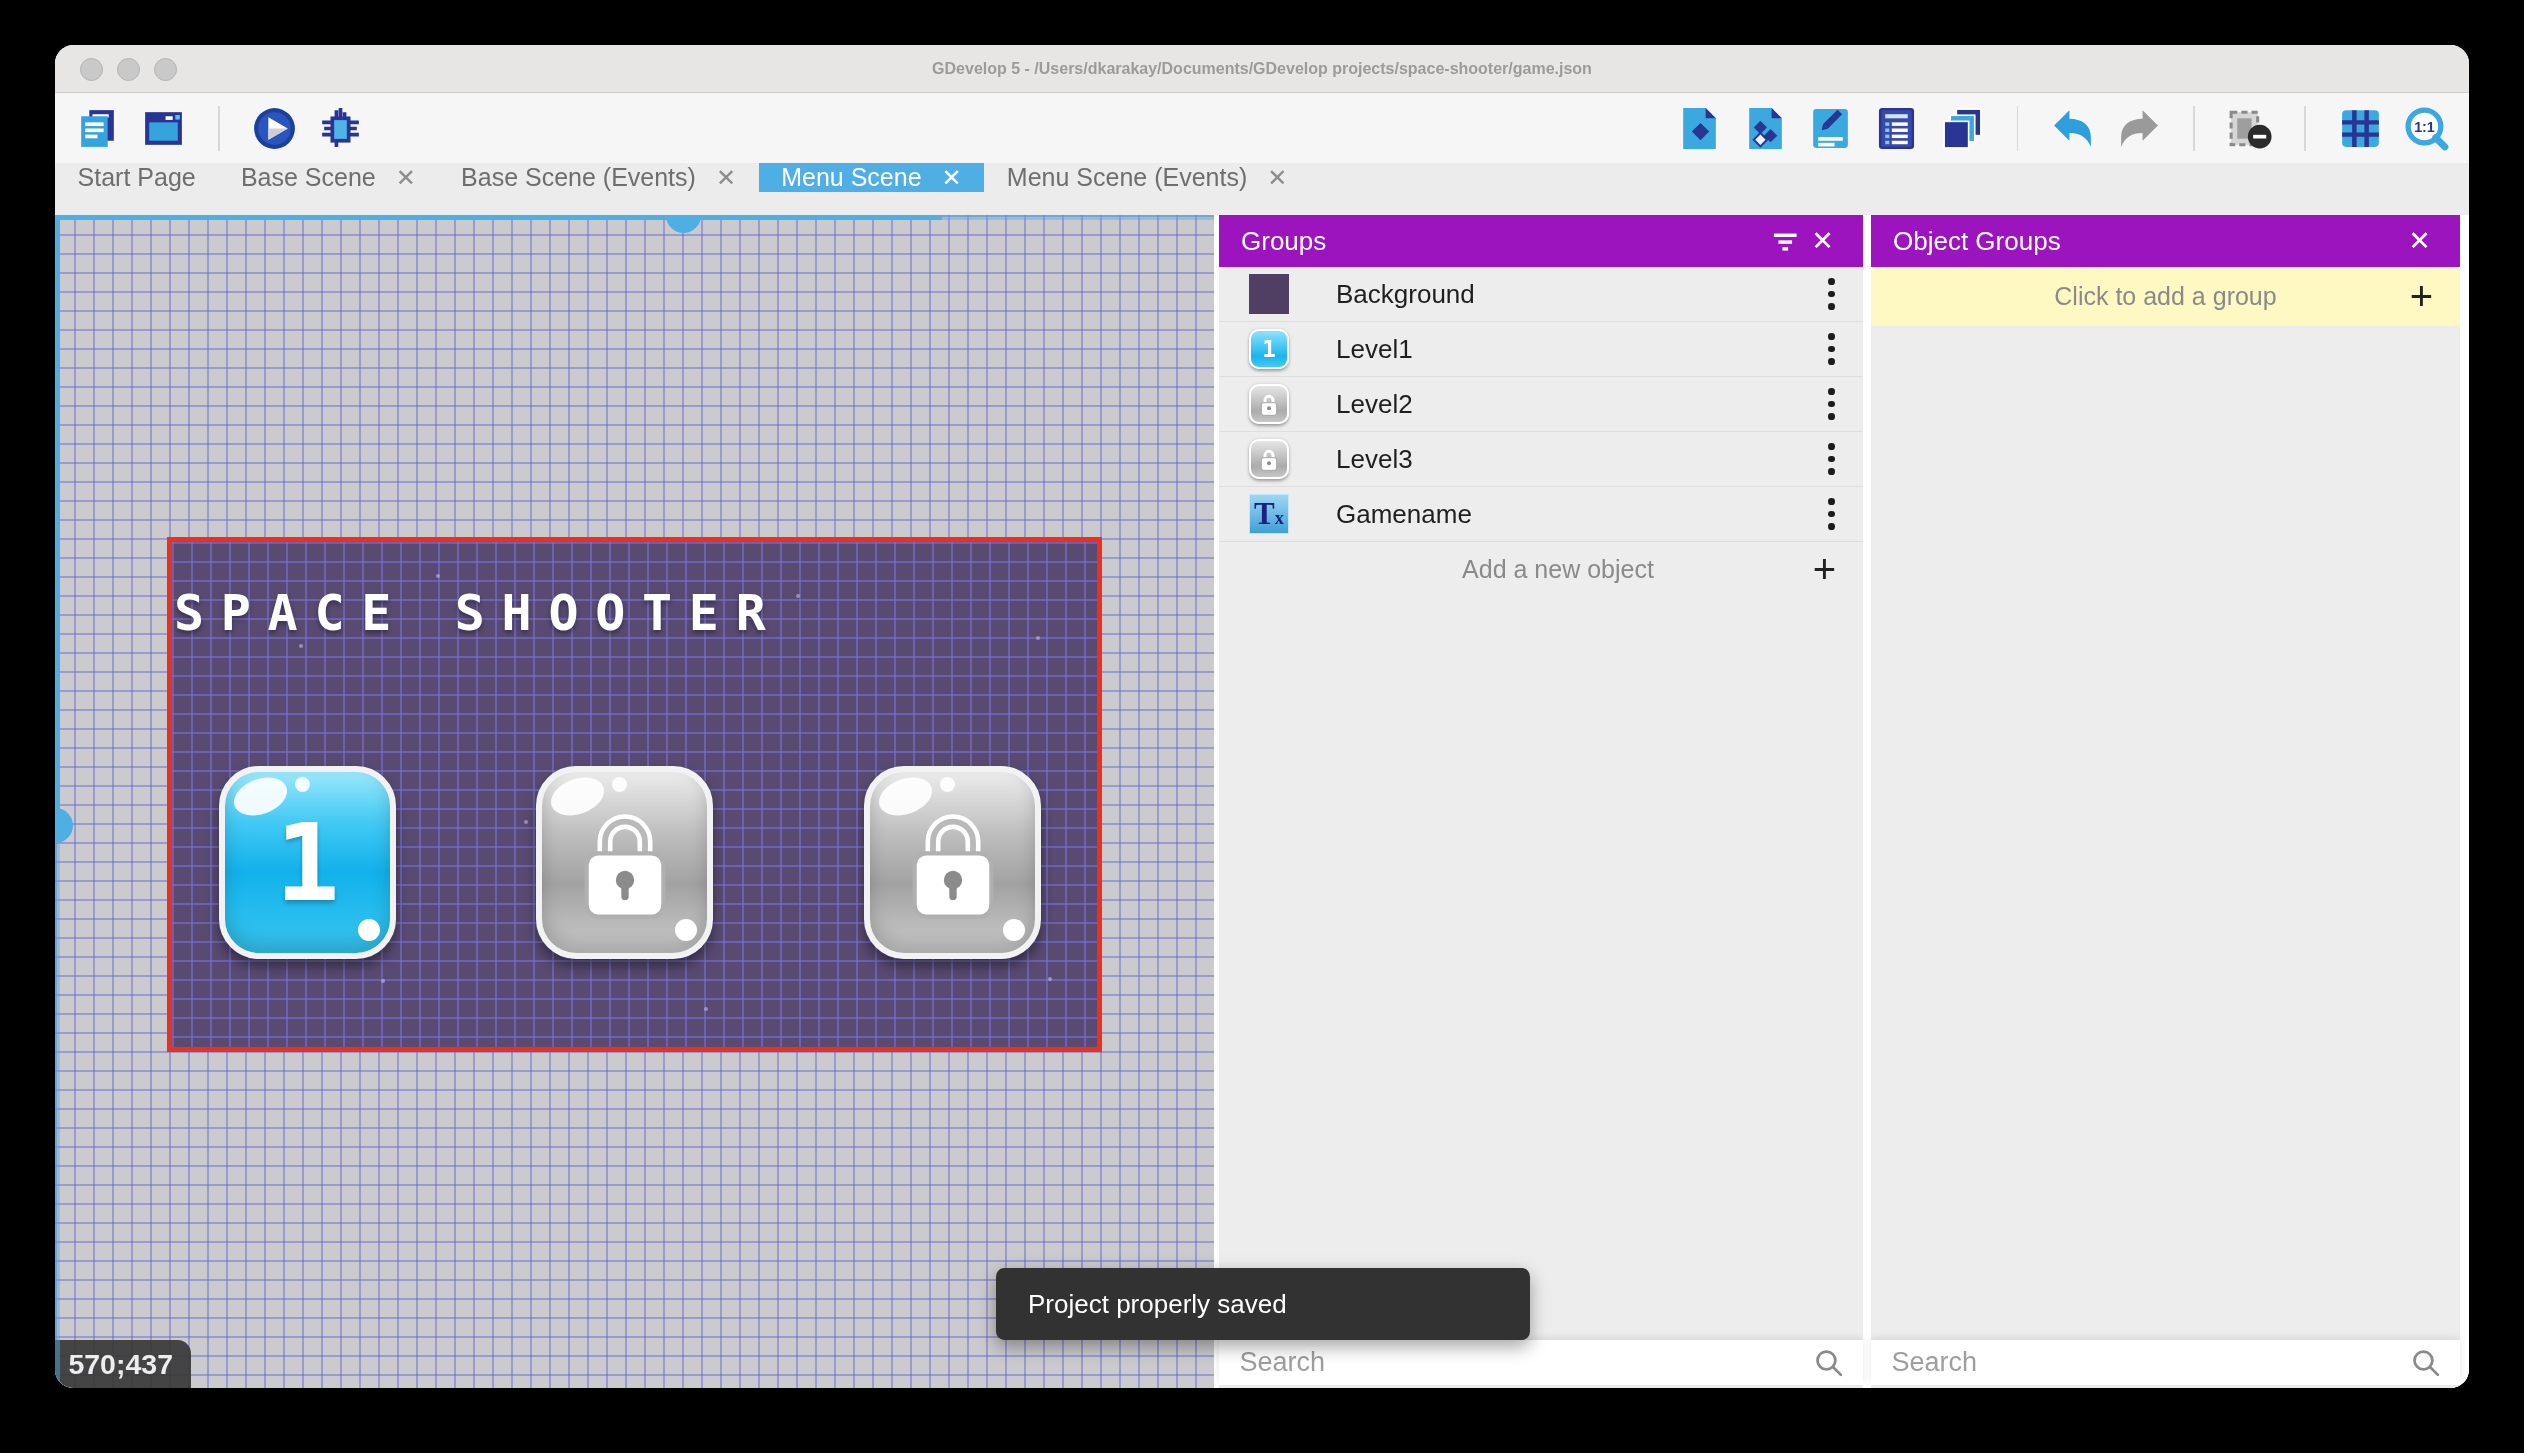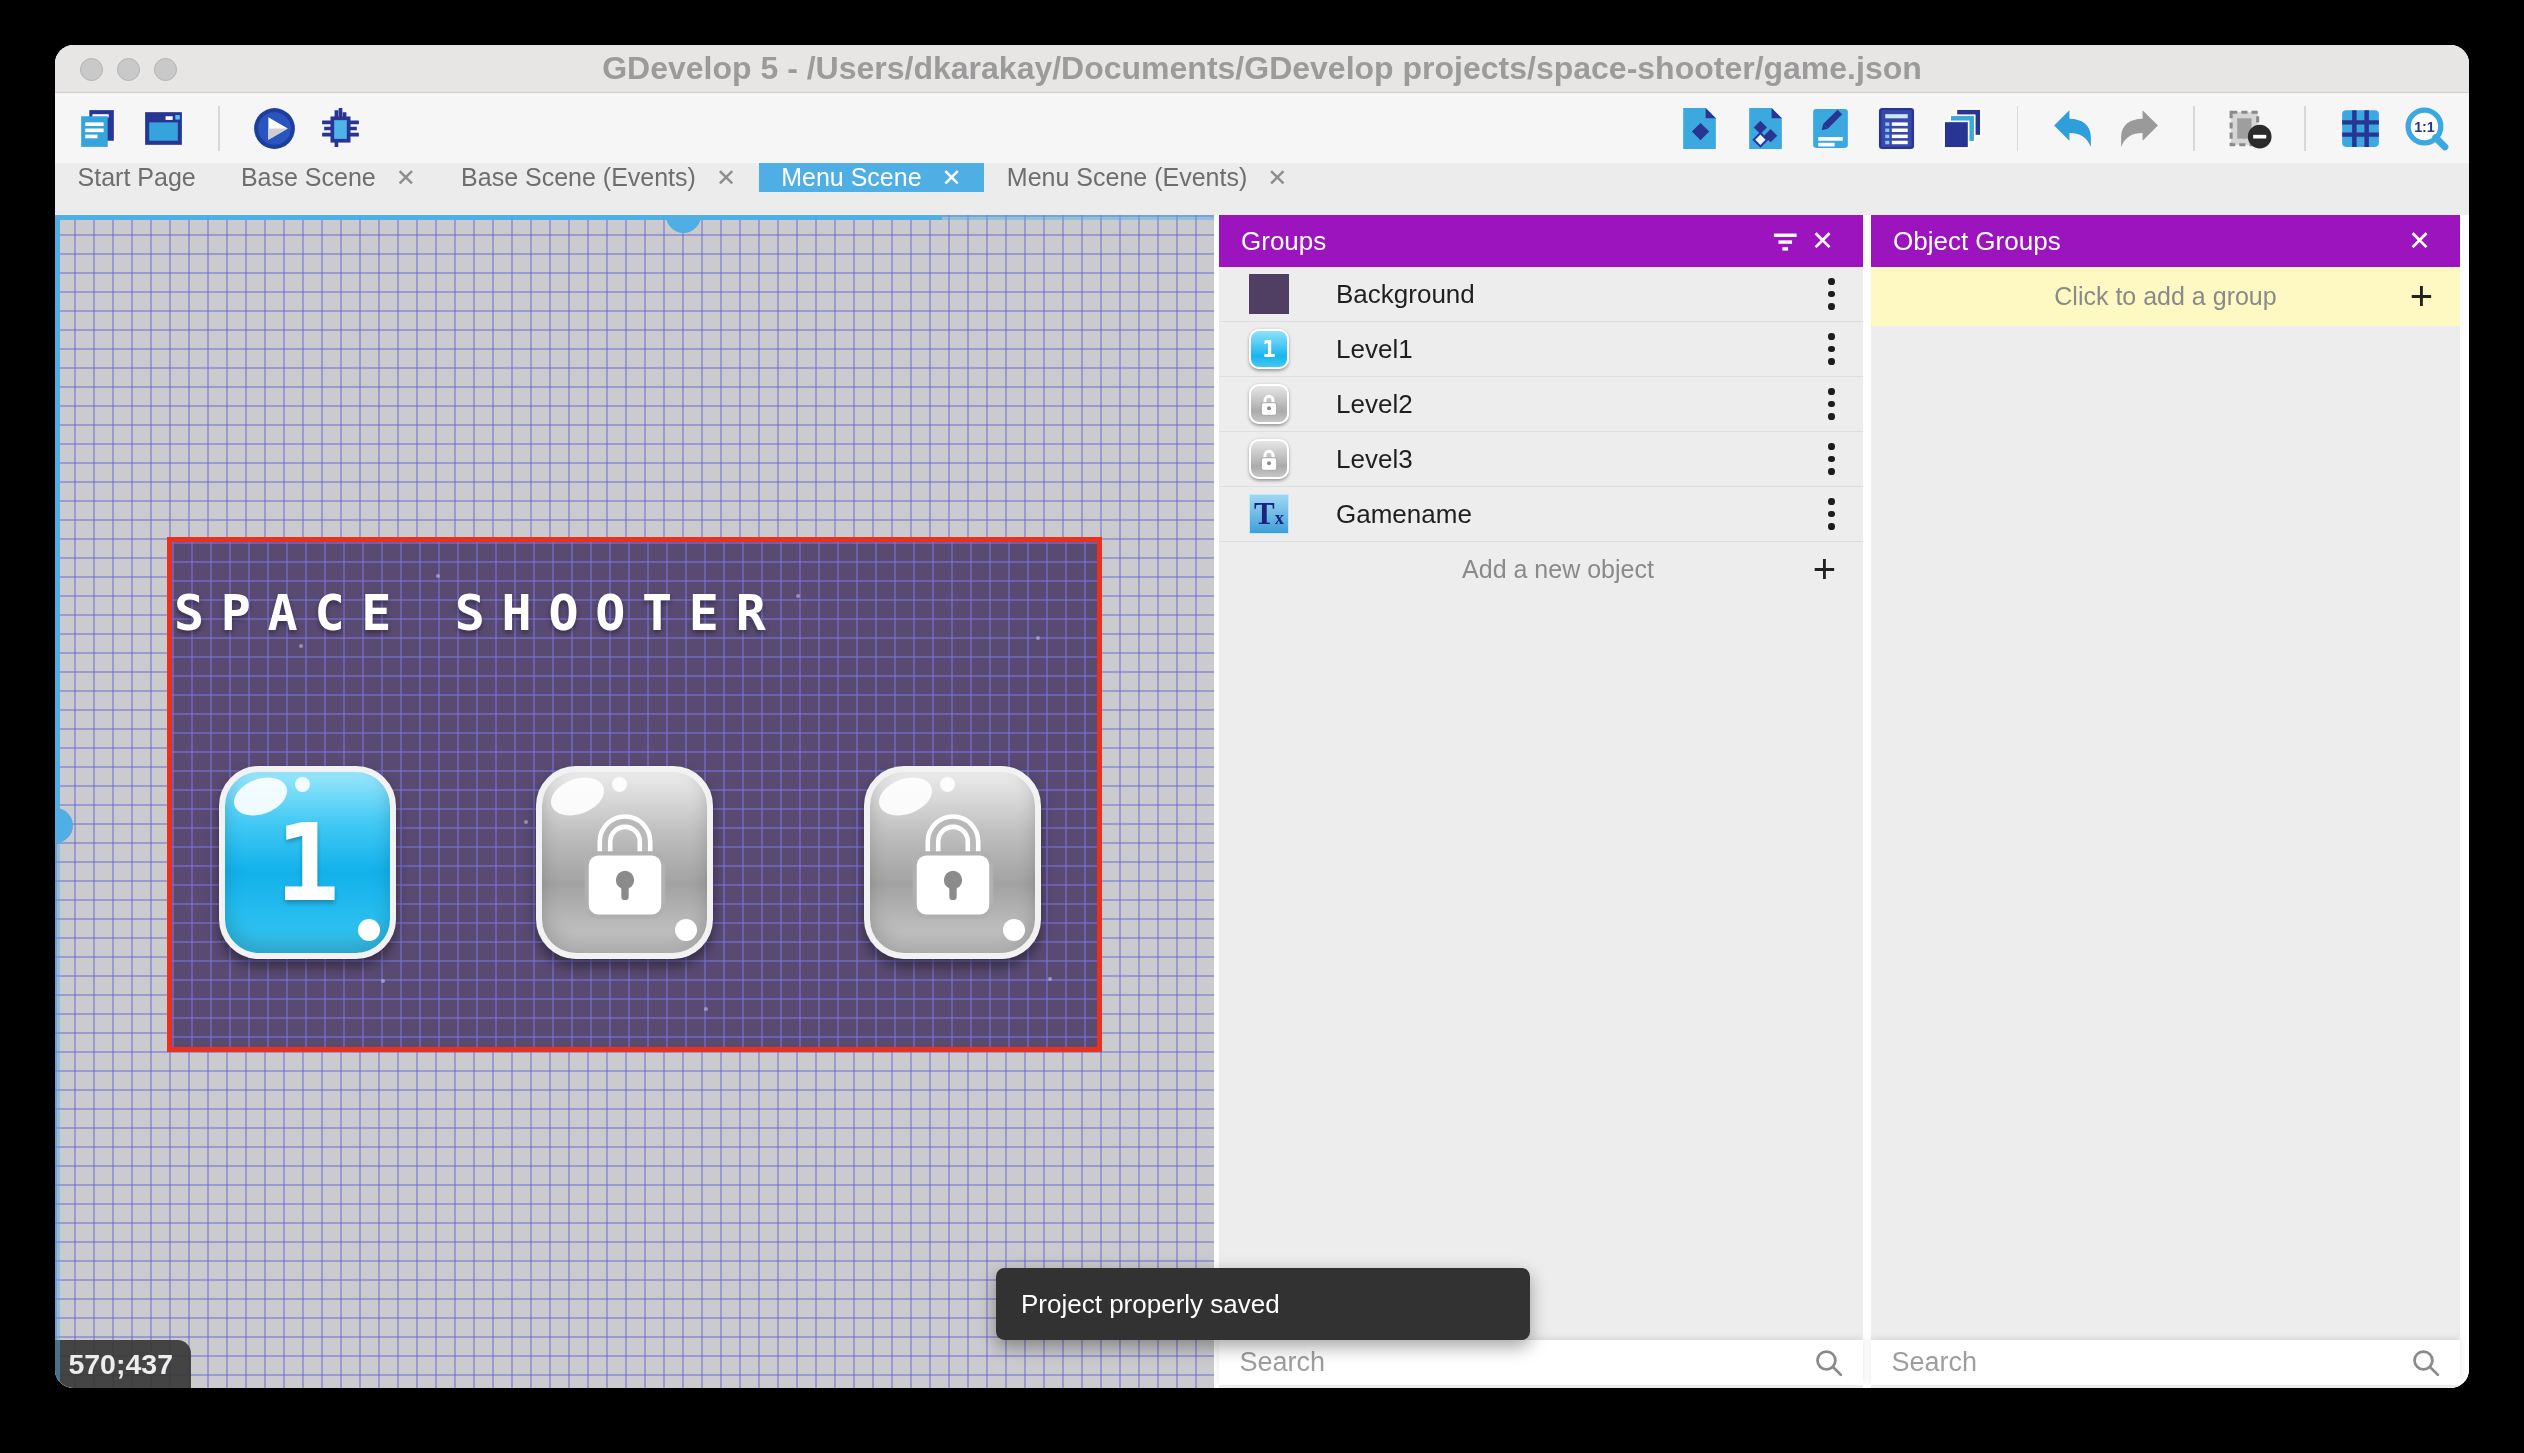--- a/index.html
+++ b/index.html
@@ -6,21 +6,21 @@
   body{width:2525px;height:1453px;position:relative;overflow:hidden;
        font-family:"Liberation Sans",sans-serif;}
   .window{position:absolute;left:55px;top:45px;width:2414px;height:1343px;
           background:#ffffff;border-radius:18.4px;overflow:hidden;
           box-shadow:0 33px 100px rgba(0,0,0,.65);}
   
   .titlebar{height:47px;background:#e7e6e4;border-bottom:1.7px solid #cfcecd;
             display:flex;align-items:center;justify-content:center;position:relative;}
   .traffic{position:absolute;left:25px;top:12.6px;display:flex;gap:14.2px;}
   .traffic span{width:21px;height:21px;border-radius:50%;background:#c9c9c9;border:0.8px solid #b3b3b3;}
-  .title-text{color:#9b9b9b;font-size:32px;font-weight:700;}
+  .title-text{color:#9b9b9b;font-size:16px;font-weight:700;}
   
   .toolbar{height:70px;background:#f6f6f6;display:flex;align-items:center;padding:0 18.4px;}
   .tb-group{display:flex;align-items:center;gap:16.7px;}
   .tb-sep{width:1.7px;height:45px;background:#d8d8d8;margin:0 13.4px;}
   .tb-icon{width:49px;height:49px;cursor:pointer;}
   .tb-icon svg{width:100%;height:100%;}
   .tb-right{margin-left:auto;}
   
   .tabbar{height:53px;background:#ececec;display:flex;align-items:flex-start;}
   .tab{display:flex;align-items:center;padding:0 22.6px;gap:20px;color:#6e6e6e;
@@ -106,21 +106,21 @@
     color:#8a8a8a;font-size:25px;cursor:pointer;background:#fef9c3;}
   .panel-search{position:absolute;left:0;right:0;bottom:3.3px;height:45px;background:#fff;
     box-shadow:0 -2.5px 6.7px rgba(0,0,0,.10);display:flex;align-items:center;padding:0 18.4px;z-index:4;}
   .panel-search input{flex:1;border:none;outline:none;background:transparent;
     font-size:27px;color:#444;font-family:"Liberation Sans",sans-serif;}
   .panel-search input::placeholder{color:#9e9e9e;}
   .search-icon{width:33px;height:33px;flex:0 0 33px;}
   
   .toast{position:absolute;left:941px;top:1223px;width:534px;height:72px;background:#323232;
     border-radius:8.4px;color:#fff;font-size:26px;display:flex;align-items:center;
-    padding-left:25px;box-sizing:border-box;z-index:20;box-shadow:0 6.7px 18.4px rgba(0,0,0,.35);}
+    padding-left:32px;box-sizing:border-box;z-index:20;box-shadow:0 6.7px 18.4px rgba(0,0,0,.35);}
 </style>
 </head>
 <body>
 
 <div class="window">
 
   <div class="titlebar">
     <div class="traffic">
       <span></span>
       <span></span>

